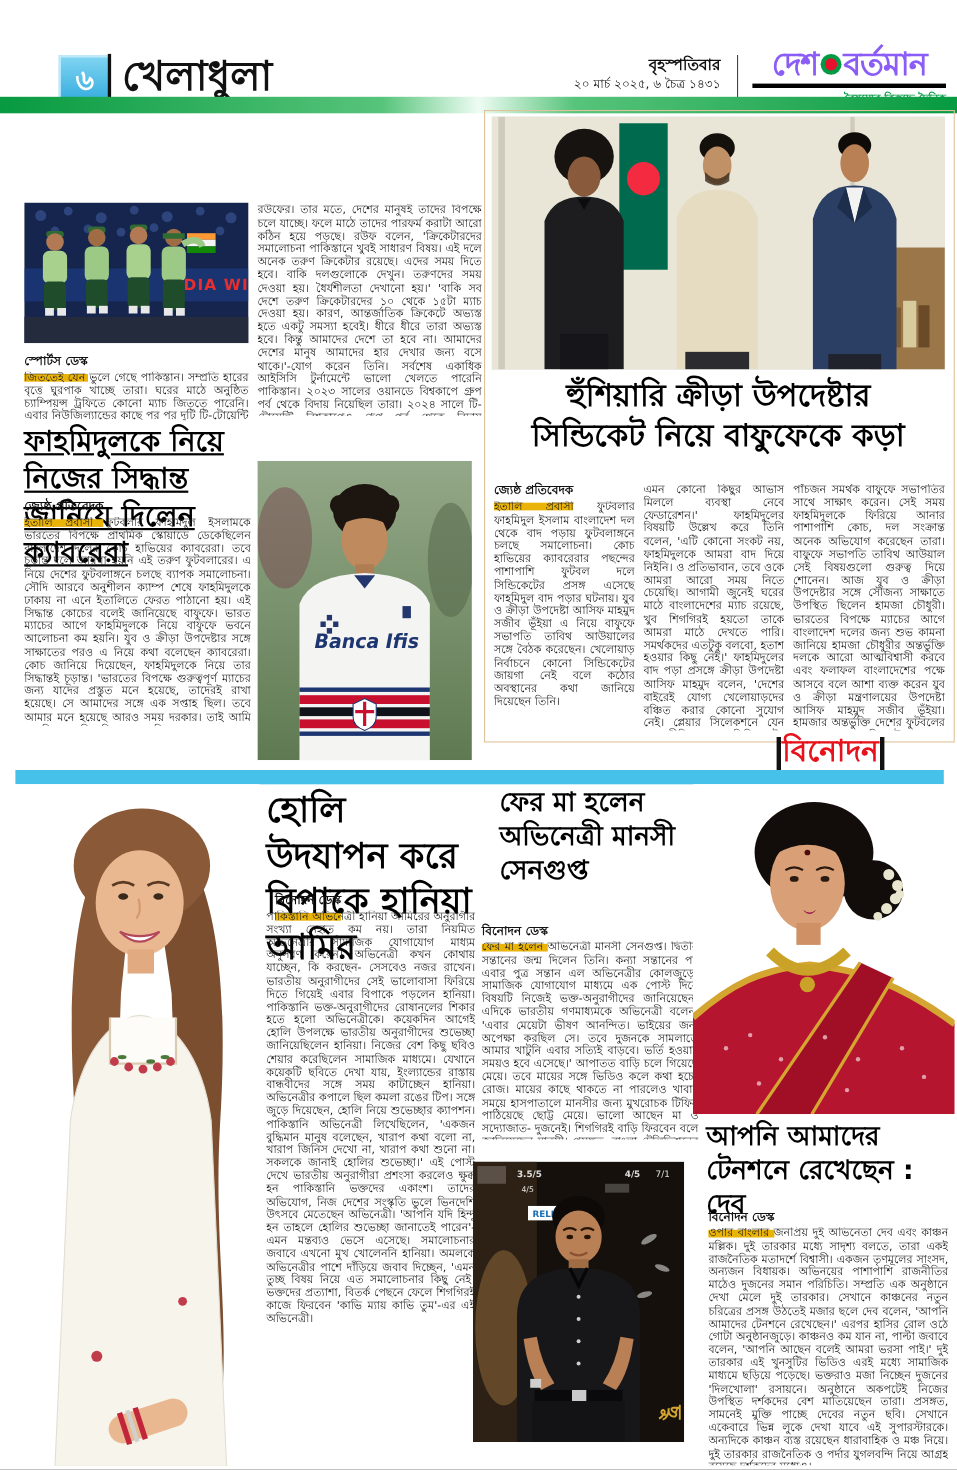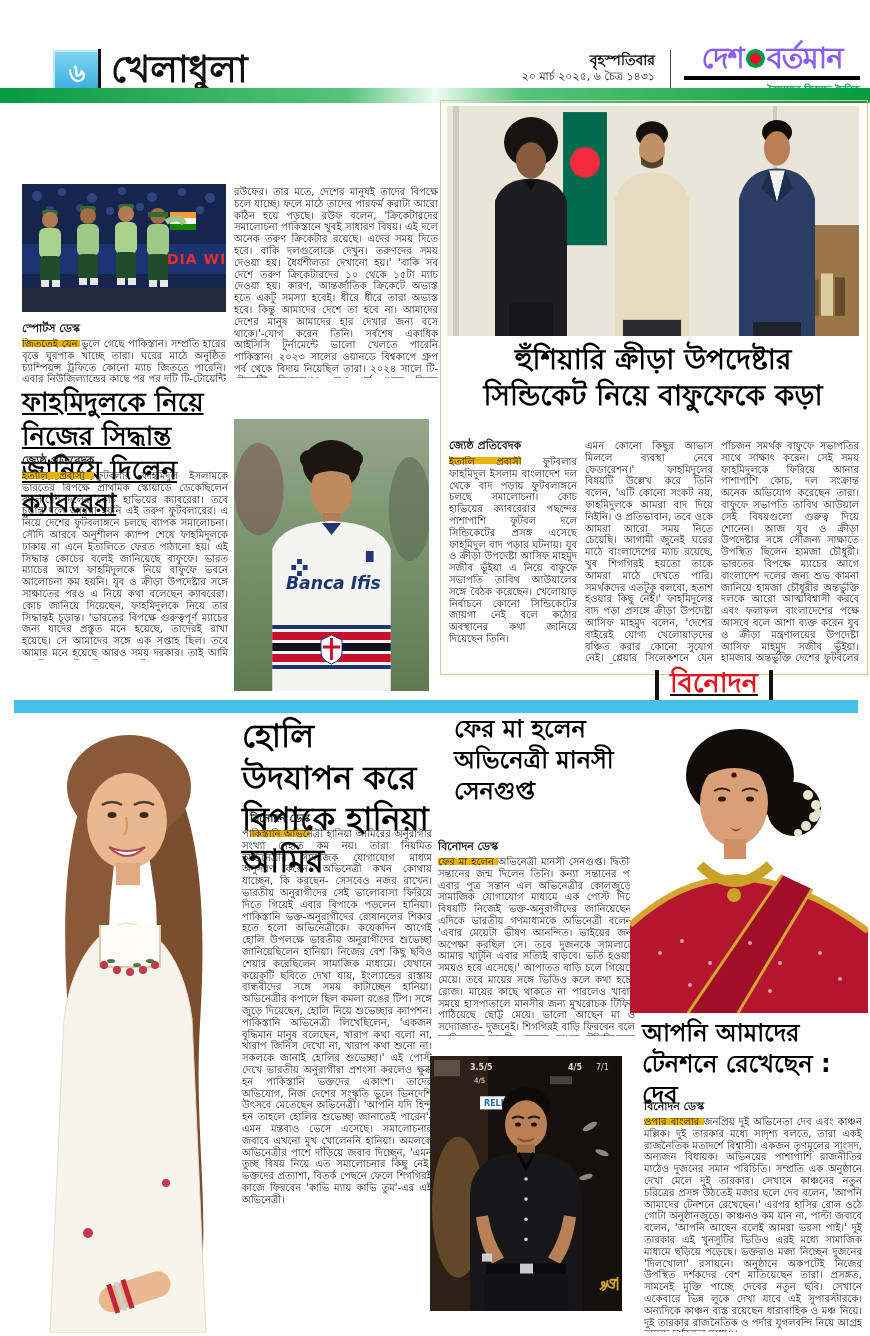--- a/index.html
+++ b/index.html
@@ -43,21 +43,21 @@
   .a2-body{left:22px;top:470px;width:206px;height:190px;}
   .foot-photo{left:234px;top:383px;width:195px;height:272px;margin-top:36px;}
   .a3-box{left:440px;top:100px;width:426px;height:573px;border:1px solid #e0c39a;}
   .a3-photo{left:447px;top:106px;width:412px;height:230px;}
   .a3-headline{left:447px;top:342px;width:412px;text-align:center;font-size:28px;line-height:1.3;}
   .a3-byline{left:449px;top:437px;}
   .a3-col1{left:449px;top:456px;width:128px;height:208px;}
   .a3-col2{left:585px;top:440px;width:128px;height:224px;}
   .a3-col3{left:721px;top:440px;width:138px;height:224px;}
   
-  .ent-label{left:655px;top:662px;width:200px;display:flex;align-items:center;gap:11px;text-decoration:underline;}
+  .ent-label{left:655px;top:662px;width:200px;display:flex;align-items:center;justify-content:center;gap:1px;}
   .ent-label .txt{color:#e8121c;font-size:27px;font-weight:bold;}
   .ent-label .bar{width:4px;height:30px;background:#111;}
   .blue-bar{left:14px;top:700px;width:844px;height:13px;background:#45c1ea;}
   .hania-photo{left:14px;top:713px;width:222px;height:620px;background:#fff;}
   .hania-headline{left:242px;top:716px;width:192px;font-size:32px;line-height:1.3;}
   .hania-byline{left:250px;top:810px;}
   .hania-body{left:242px;top:828px;width:190px;height:502px;}
   .manasi-headline{left:438px;top:714px;width:198px;font-size:24px;line-height:1.3;margin-left:16px;}
   .manasi-byline{left:438px;top:838px;}
   .manasi-body{left:438px;top:856px;width:197px;height:180px;}

